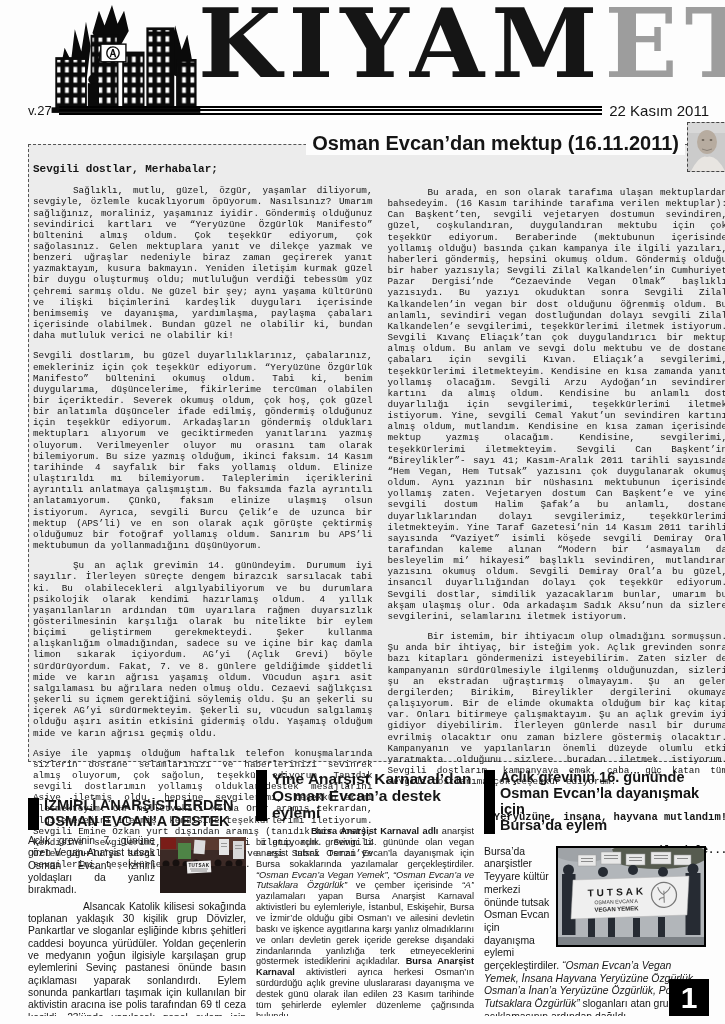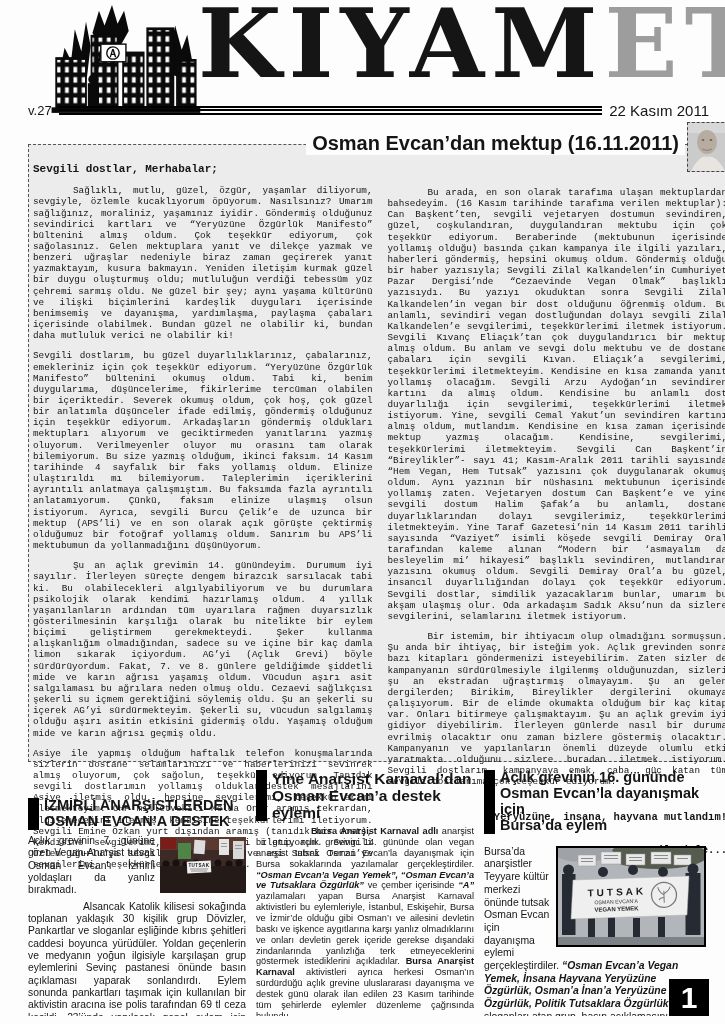--- a/index.html
+++ b/index.html
@@ -43,21 +43,21 @@
   .na1 h2{font-size:14.5px;} .na2 h2{font-size:15.5px;} .na3 h2{font-size:14.5px;margin-bottom:12px;}
   .news h2 span{display:block;}
   .na1 .body{font-size:10.3px;line-height:1.2;text-align:justify;}
   .na1 .body p{margin:0 0 4px;}
   .na1 .body p.big-indent{text-indent:55px;}
   .photo1{float:right;width:86px;height:56px;margin:2px 0 3px 5px;}
   .na2 .body{font-size:9.2px;line-height:1.18;text-align:justify;text-indent:55px;margin:0;}
   .na3 .body{font-size:10.4px;line-height:1.22;margin:0;overflow-wrap:break-word;hyphens:auto;}
   .photo3{float:right;width:146px;height:97px;border:2px solid #000;margin:0 0 4px 5px;background:#9aa0a6;}
   .run-b{font-weight:bold;}
-  .run-bi{font-weight:bold;font-style:italic;margin-top:20px;}
+  .run-bi{font-weight:normal;font-style:italic;margin-top:20px;}
 
   .page-badge{position:absolute;right:16px;bottom:8px;width:40px;height:37px;background:#000;color:#fff;
               display:flex;align-items:center;justify-content:center;
               font-size:30px;font-weight:bold;font-family:"Liberation Sans",sans-serif;}
 </style>
 </head>
 <body>
 
 <div class="page">
 

